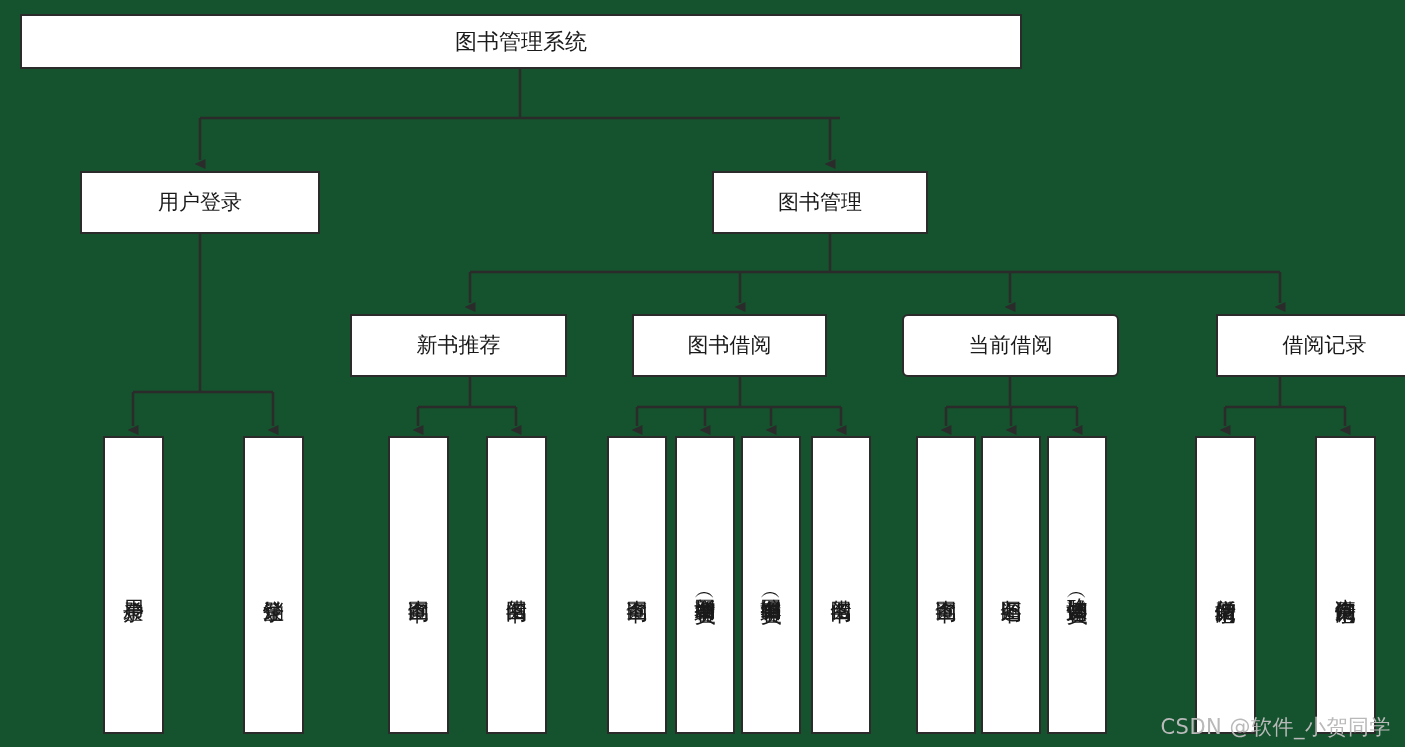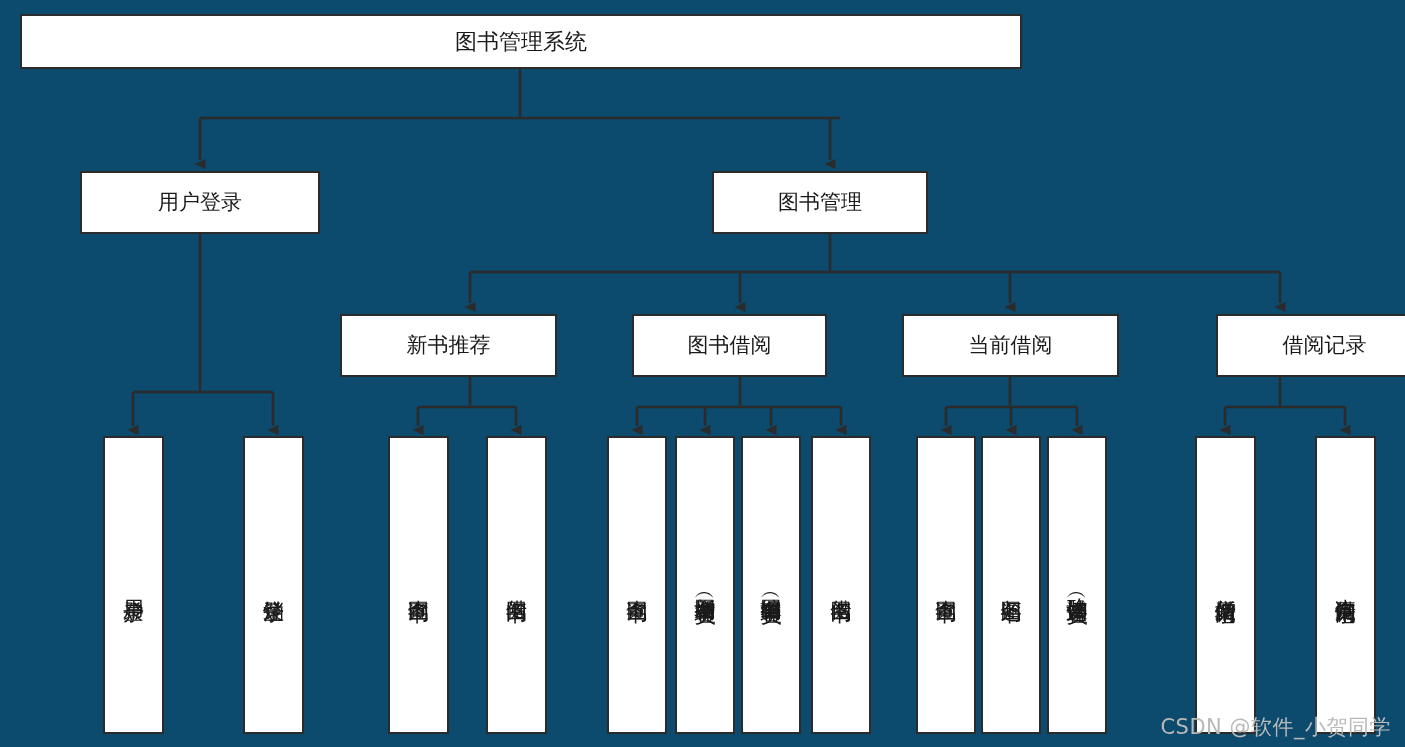--- a/index.html
+++ b/index.html
@@ -7,21 +7,21 @@
     padding: 0;
     background: #ffffff;
   }
   body {
     font-family: "DejaVu Sans", "Liberation Sans", sans-serif;
   }
   #diagram-root {
     position: relative;
     width: 1405px;
     height: 747px;
-    background: #0c4a6e;
+    background: #14532d;
     overflow: hidden;
   }
   #edges-layer {
     position: absolute;
     left: 0;
     top: 0;
     width: 1405px;
     height: 747px;
     pointer-events: none;
   }
@@ -133,29 +133,29 @@
   </div>
 
   <div class="node horiz" style="left:80px; top:171px; width:240px; height:63px;">
     <span class="node-label">用户登录</span>
   </div>
 
   <div class="node horiz" style="left:712px; top:171px; width:216px; height:63px;">
     <span class="node-label">图书管理</span>
   </div>
 
-  <div class="node horiz" style="left:340px; top:314px; width:217px; height:63px;">
+  <div class="node horiz" style="left:350px; top:314px; width:217px; height:63px;">
     <span class="node-label">新书推荐</span>
   </div>
 
   <div class="node horiz" style="left:632px; top:314px; width:195px; height:63px;">
     <span class="node-label">图书借阅</span>
   </div>
 
-  <div class="node horiz" style="left:902px; top:314px; width:217px; height:63px;">
+  <div class="node horiz" style="left:902px; top:314px; width:217px; height:63px;border-radius:6px;">
     <span class="node-label">当前借阅</span>
   </div>
 
   <div class="node horiz" style="left:1172px; top:314px; width:217px; height:63px;margin-left:44px;">
     <span class="node-label">借阅记录</span>
   </div>
 
   <div class="node vert" style="left:103px; top:436px; width:61px; height:298px;">
     <span class="node-label">用户登录</span>
   </div>

